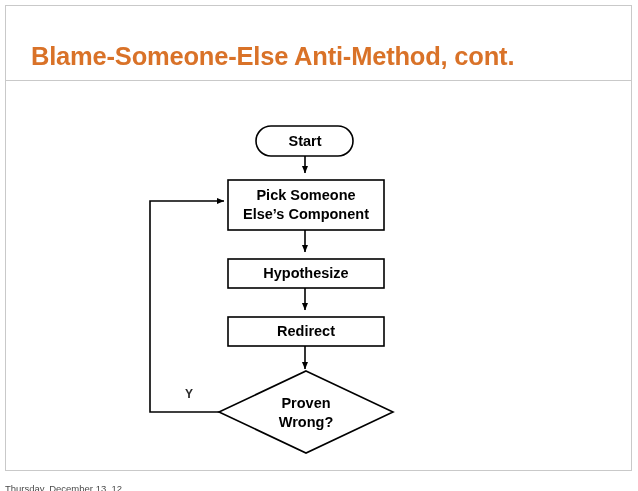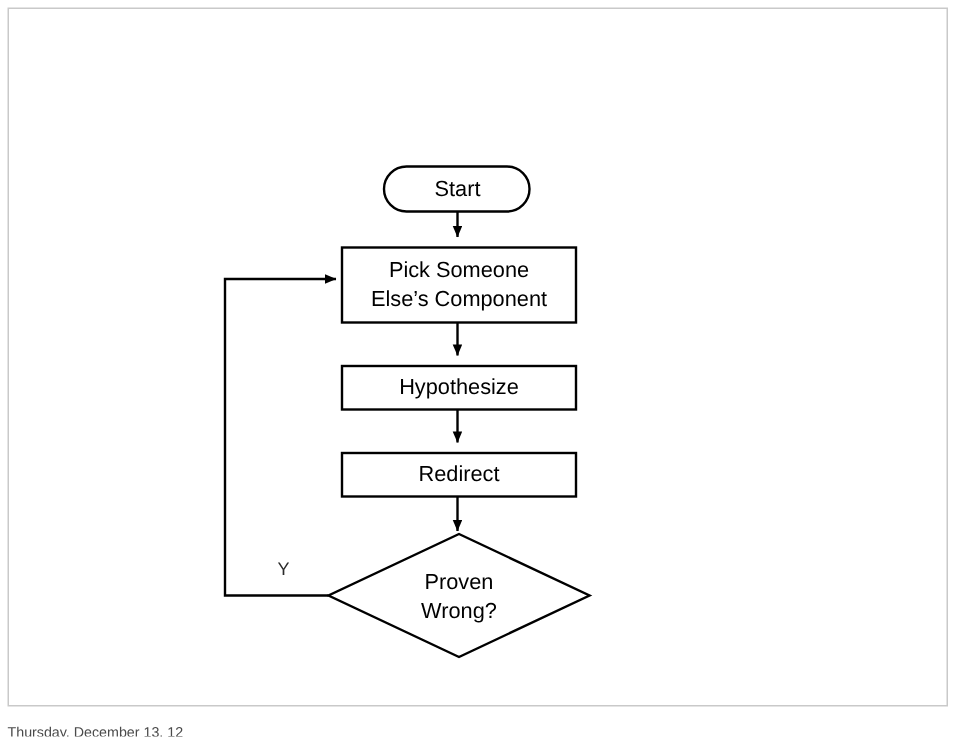--- a/index.html
+++ b/index.html
@@ -45,23 +45,24 @@
     letter-spacing: -0.2px;
     font-weight: 600;
     color: #d97228;
     white-space: nowrap;
   }
 
   
   #flowchart {
     position: absolute;
     left: 0;
-    top: 67px;
+    top: 82px;
     width: 627px;
     height: 390px;
+    font-weight: bold;
   }
   #flow-svg {
     display: block;
   }
 
   .node-text {
     font-family: "Liberation Sans", sans-serif;
     font-size: 14.5px;
     fill: #000000;
     text-anchor: middle;
@@ -93,20 +94,23 @@
     color: #4a4a4a;
     font-family: "Liberation Sans", sans-serif;
     white-space: nowrap;
   }
 </style>
 </head>
 <body>
 
 <div id="slide">
 
+  <div id="title-band">
+    <div id="slide-title">Blame-Someone-Else Anti-Method, cont.</div>
+  </div>
 
   <div id="flowchart">
     <svg id="flow-svg" width="627" height="390" viewBox="0 0 627 390" xmlns="http://www.w3.org/2000/svg">
 
       <defs>
         <marker id="arrowhead" markerWidth="9" markerHeight="9" refX="7.4" refY="3.2" orient="auto" markerUnits="userSpaceOnUse">
           <path d="M0,0 L7.6,3.2 L0,6.4 z" fill="#000000"></path>
         </marker>
       </defs>
 

